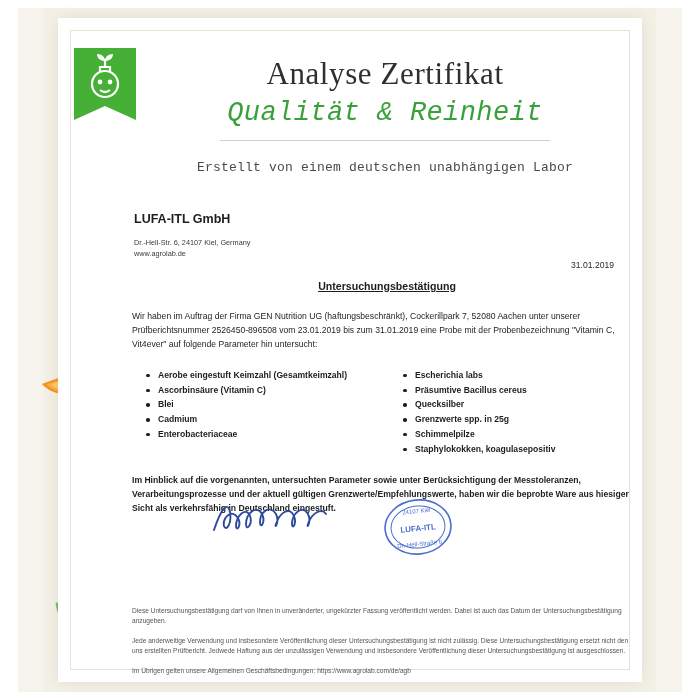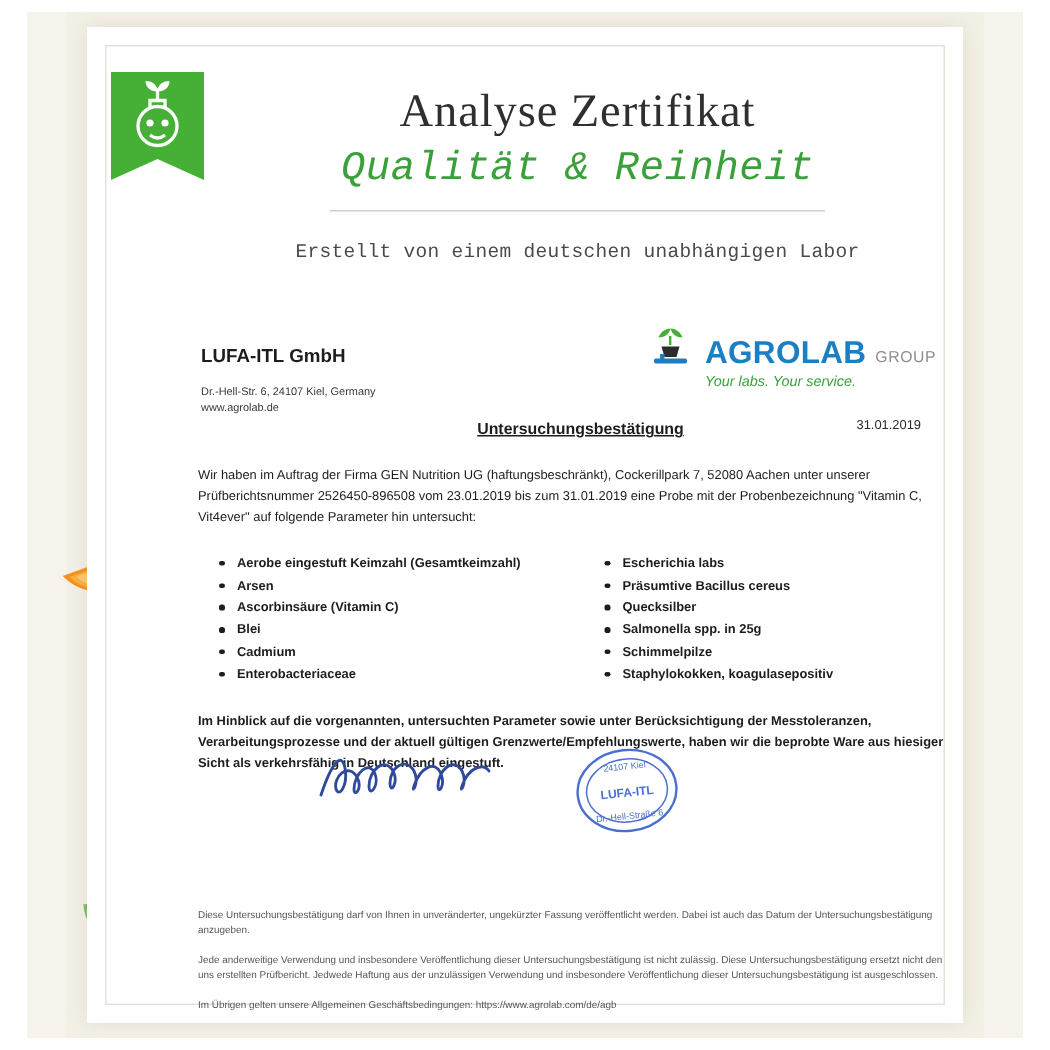--- a/index.html
+++ b/index.html
@@ -112,21 +112,21 @@
     font-family: Liberation Mono, monospace;
     font-size: 13px;
     color: #4a4a4a;
     letter-spacing: .2px;
   }
 
   
   .company-row {
     position: absolute;
     left: 0; right: 0;
-    top: 198px;
+    top: 180px;
     height: 64px;
   }
   .company-name {
     position: absolute;
     left: 76px;
     top: 14px;
     font-size: 12.5px;
     font-weight: bold;
     color: #1d1d1d;
   }
@@ -369,59 +369,41 @@
       </div>
     </div>
 
     <div class="company-row">
       <div class="company-name">LUFA-ITL GmbH</div>
       <div class="company-addr">
         <div>Dr.-Hell-Str. 6, 24107 Kiel, Germany</div>
         <div>www.agrolab.de</div>
       </div>
 
-      <div class="agrolab">
-        <div class="agrolab-logo-row">
-          <span class="agro-mark">
-            <svg viewBox="0 0 34 30" width="34" height="30">
-              <path d="M17 3 C13 3 10 6 9 9 C13 9 16 7 17 3 Z" fill="#45b035"></path>
-              <path d="M17 3 C21 3 24 6 25 9 C21 9 18 7 17 3 Z" fill="#45b035"></path>
-              <rect x="16" y="8" width="1.6" height="6" fill="#45b035"></rect>
-              <path d="M11 15 L23 15 L21 22 L13 22 Z" fill="#2b2b2b"></path>
-              <rect x="6" y="23" width="22" height="3.4" rx="1.2" fill="#1c7fc4"></rect>
-              <rect x="10" y="20" width="3" height="4" fill="#1c7fc4"></rect>
-            </svg>
-          </span>
-          <span class="agro-word">AGROLAB</span>
-          <span class="agro-group">GROUP</span>
-        </div>
-        <div class="agro-tag">Your labs. Your service.</div>
-      </div>
 
       <div class="doc-date">31.01.2019</div>
     </div>
 
     <div class="body-wrap">
       <div class="doc-heading">Untersuchungsbestätigung</div>
       <p class="intro">Wir haben im Auftrag der Firma GEN Nutrition UG (haftungsbeschränkt), Cockerillpark 7, 52080 Aachen unter unserer Prüfberichtsnummer 2526450-896508 vom 23.01.2019 bis zum 31.01.2019 eine Probe mit der Probenbezeichnung "Vitamin C, Vit4ever" auf folgende Parameter hin untersucht:</p>
 
       <div class="params">
         <ul>
           <li>Aerobe eingestuft Keimzahl (Gesamtkeimzahl)</li>
-          <li>Arsen</li>
           <li>Ascorbinsäure (Vitamin C)</li>
           <li>Blei</li>
           <li>Cadmium</li>
           <li>Enterobacteriaceae</li>
         </ul>
         <ul>
           <li>Escherichia labs</li>
           <li>Präsumtive Bacillus cereus</li>
           <li>Quecksilber</li>
-          <li>Salmonella spp. in 25g</li>
+          <li>Grenzwerte spp. in 25g</li>
           <li>Schimmelpilze</li>
           <li>Staphylokokken, koagulasepositiv</li>
         </ul>
       </div>
 
       <p class="conclusion">Im Hinblick auf die vorgenannten, untersuchten Parameter sowie unter Berücksichtigung der Messtoleranzen, Verarbeitungsprozesse und der aktuell gültigen Grenzwerte/Empfehlungswerte, haben wir die beprobte Ware aus hiesiger Sicht als verkehrsfähig in Deutschland eingestuft.</p>
     </div>
 
     <div class="sig-wrap">
       <div class="sig-scribble">

